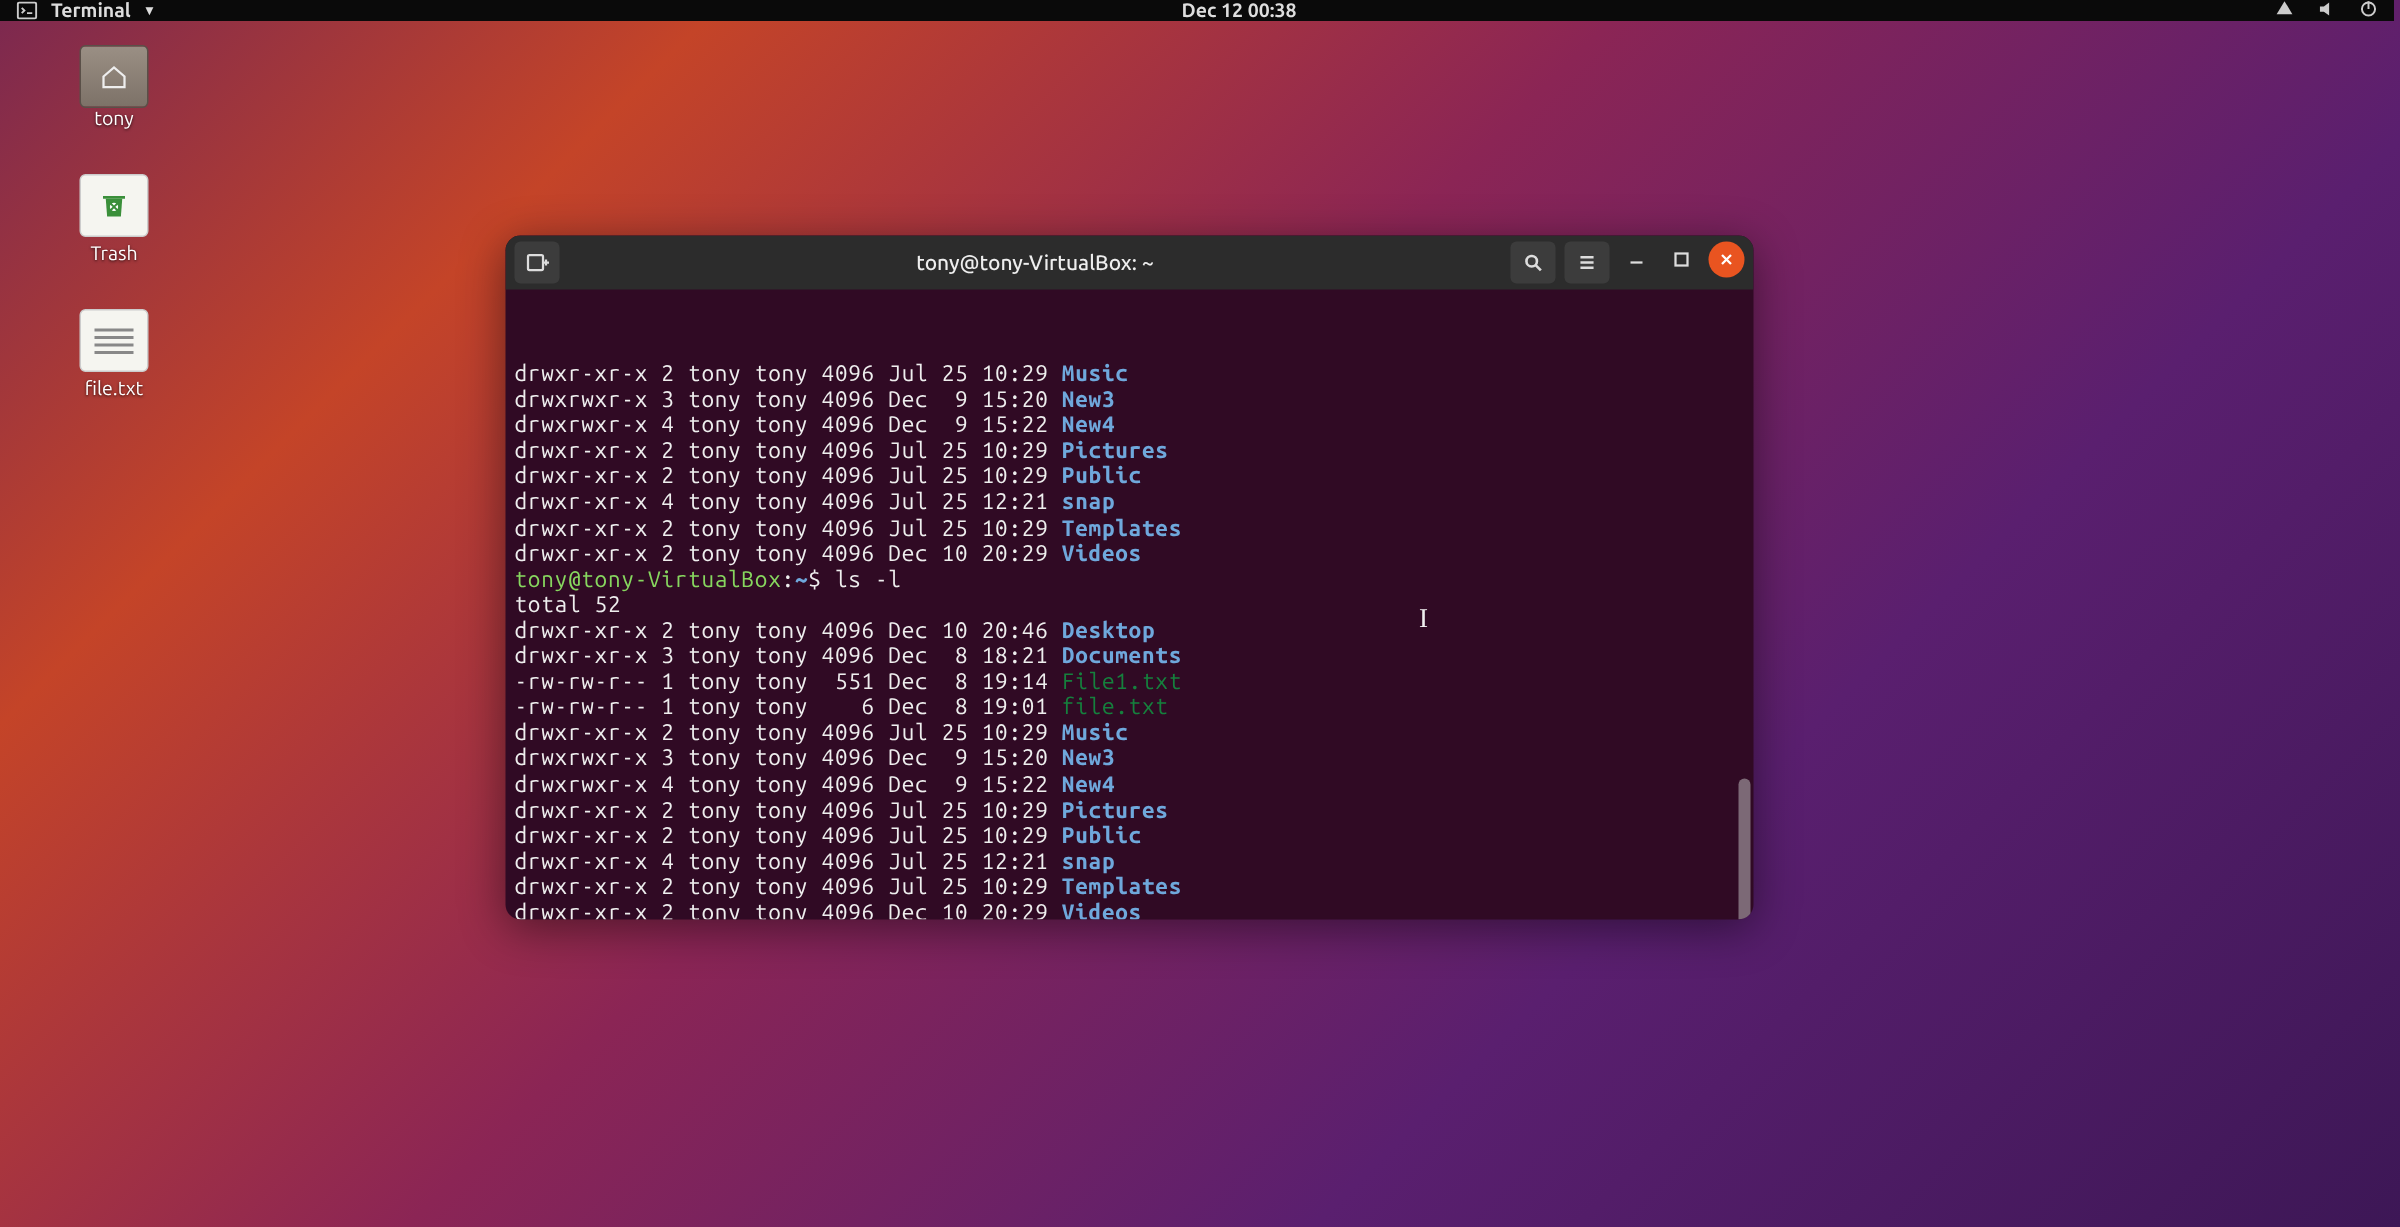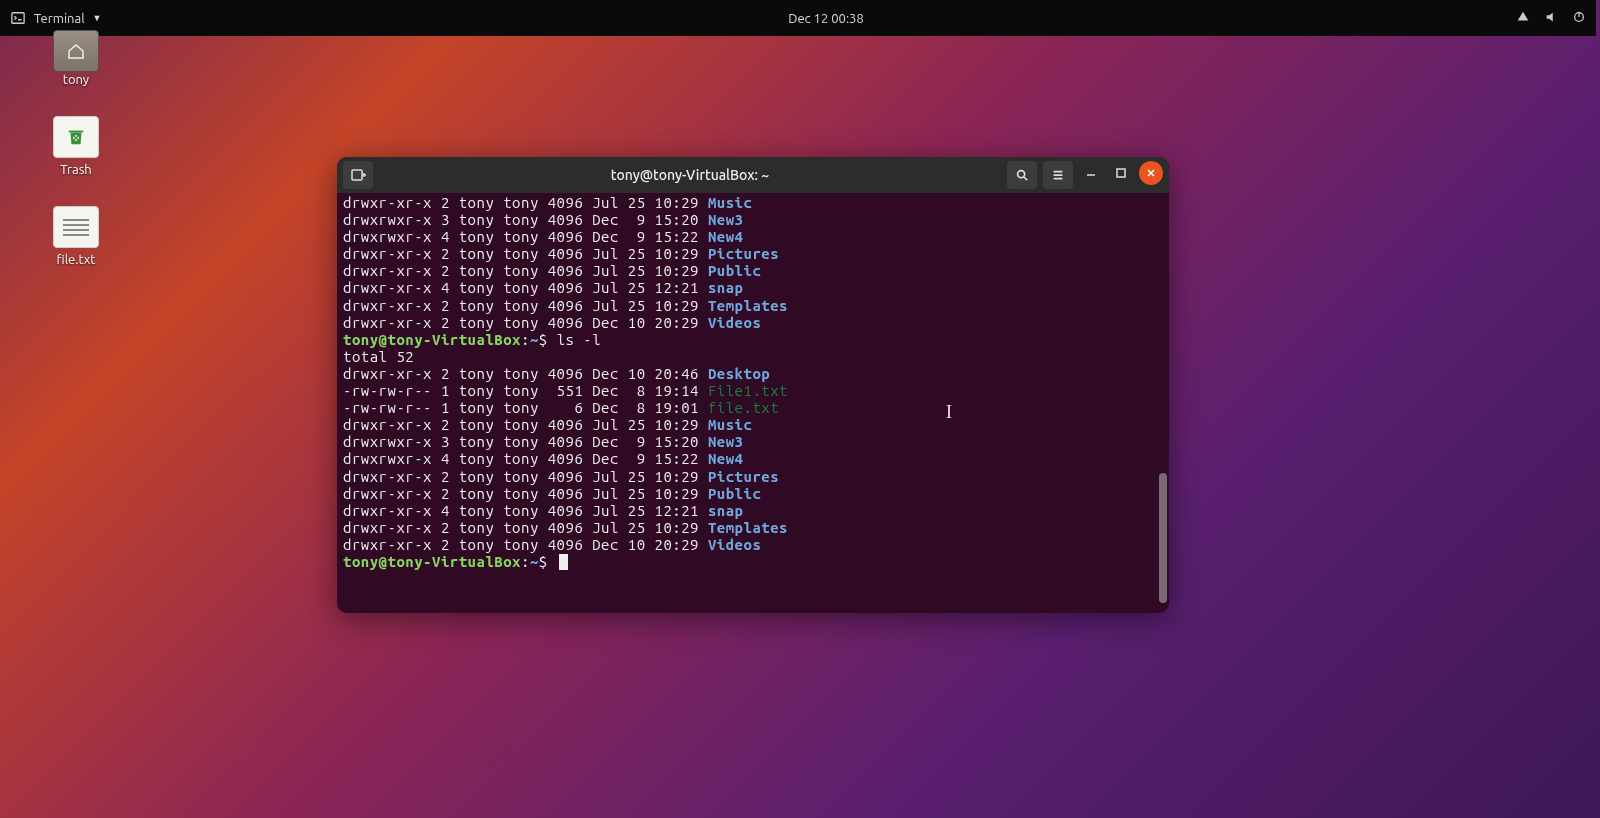--- a/index.html
+++ b/index.html
@@ -7,27 +7,28 @@
       width: 1600px;
       height: 818px;
       font-family: Ubuntu, -apple-system, sans-serif;
       background: linear-gradient(135deg, #7b2850 0%, #c44428 20%, #8b2555 45%, #5a1f6f 70%, #3d1756 100%);
       position: relative;
       overflow: hidden;
     }
     .top-bar {
       position: absolute;
       top: 0; left: 0; right: 4px;
-      height: 36px;
+      height: 14px;
       background: #0a0a0a;
       color: #ddd;
       display: flex;
       align-items: center;
       padding: 0 10px;
       font-size: 13px;
+      font-weight: bold;
     }
     .top-left { display: flex; align-items: center; gap: 8px; }
     .top-center { position: absolute; left: 50%; transform: translateX(-50%); margin-left: 28px; }
     .top-right { margin-left: auto; display: flex; gap: 14px; align-items: center; }
     .activities-ico { width: 16px; height: 16px; display:flex; align-items:center; justify-content:center; }
     .activities-ico svg { width:14px; height:14px; }
     .desktop-icons {
       position: absolute;
       top: 30px;
       left: 36px;
@@ -112,23 +113,24 @@
     .terminal-body {
       flex: 1;
       padding: 1px 6px 4px 6px;
       font-family: 'Ubuntu Mono', 'DejaVu Sans Mono', monospace;
       font-size: 15px;
       line-height: 17.1px;
       color: #eee;
       overflow: hidden;
       position: relative;
       letter-spacing: 0.5px;
+      margin-top: 46px;
     }
     .term-line { white-space: pre; }
-    .prompt-user { color: #87d75f; font-weight: bold; }
+    .prompt-user { color: #87d75f; font-weight: normal; }
     .prompt-path { color: #6fa8dc; font-weight: bold; }
     .dir-name { color: #6fa8dc; font-weight: bold; }
     .file-name { color: #15803d; }
     .cursor {
       display: inline-block;
       width: 9px; height: 16px;
       background: #eee;
       vertical-align: text-bottom;
       margin-left: 2px;
     }
@@ -262,20 +264,21 @@
       <div class="term-line"><span>drwxrwxr-x 3 tony tony 4096 Dec  9 15:20 </span><span class="dir-name">New3</span></div>
       <div class="term-line"><span>drwxrwxr-x 4 tony tony 4096 Dec  9 15:22 </span><span class="dir-name">New4</span></div>
       <div class="term-line"><span>drwxr-xr-x 2 tony tony 4096 Jul 25 10:29 </span><span class="dir-name">Pictures</span></div>
       <div class="term-line"><span>drwxr-xr-x 2 tony tony 4096 Jul 25 10:29 </span><span class="dir-name">Public</span></div>
       <div class="term-line"><span>drwxr-xr-x 4 tony tony 4096 Jul 25 12:21 </span><span class="dir-name">snap</span></div>
       <div class="term-line"><span>drwxr-xr-x 2 tony tony 4096 Jul 25 10:29 </span><span class="dir-name">Templates</span></div>
       <div class="term-line"><span>drwxr-xr-x 2 tony tony 4096 Dec 10 20:29 </span><span class="dir-name">Videos</span></div>
       <div class="term-line"><span class="prompt-user">tony@tony-VirtualBox</span><span>:</span><span class="prompt-path">~</span><span>$ </span><span>ls -l</span></div>
       <div class="term-line">total 52</div>
       <div class="term-line"><span>drwxr-xr-x 2 tony tony 4096 Dec 10 20:46 </span><span class="dir-name">Desktop</span></div>
+      <div class="term-line"><span>drwxr-xr-x 3 tony tony 4096 Dec  8 18:21 </span><span class="dir-name">Documents</span></div>
       <div class="term-line"><span>-rw-rw-r-- 1 tony tony  551 Dec  8 19:14 </span><span class="file-name">File1.txt</span></div>
       <div class="term-line"><span>-rw-rw-r-- 1 tony tony    6 Dec  8 19:01 </span><span class="file-name">file.txt</span></div>
       <div class="term-line"><span>drwxr-xr-x 2 tony tony 4096 Jul 25 10:29 </span><span class="dir-name">Music</span></div>
       <div class="term-line"><span>drwxrwxr-x 3 tony tony 4096 Dec  9 15:20 </span><span class="dir-name">New3</span></div>
       <div class="term-line"><span>drwxrwxr-x 4 tony tony 4096 Dec  9 15:22 </span><span class="dir-name">New4</span></div>
       <div class="term-line"><span>drwxr-xr-x 2 tony tony 4096 Jul 25 10:29 </span><span class="dir-name">Pictures</span></div>
       <div class="term-line"><span>drwxr-xr-x 2 tony tony 4096 Jul 25 10:29 </span><span class="dir-name">Public</span></div>
       <div class="term-line"><span>drwxr-xr-x 4 tony tony 4096 Jul 25 12:21 </span><span class="dir-name">snap</span></div>
       <div class="term-line"><span>drwxr-xr-x 2 tony tony 4096 Jul 25 10:29 </span><span class="dir-name">Templates</span></div>
       <div class="term-line"><span>drwxr-xr-x 2 tony tony 4096 Dec 10 20:29 </span><span class="dir-name">Videos</span></div>

